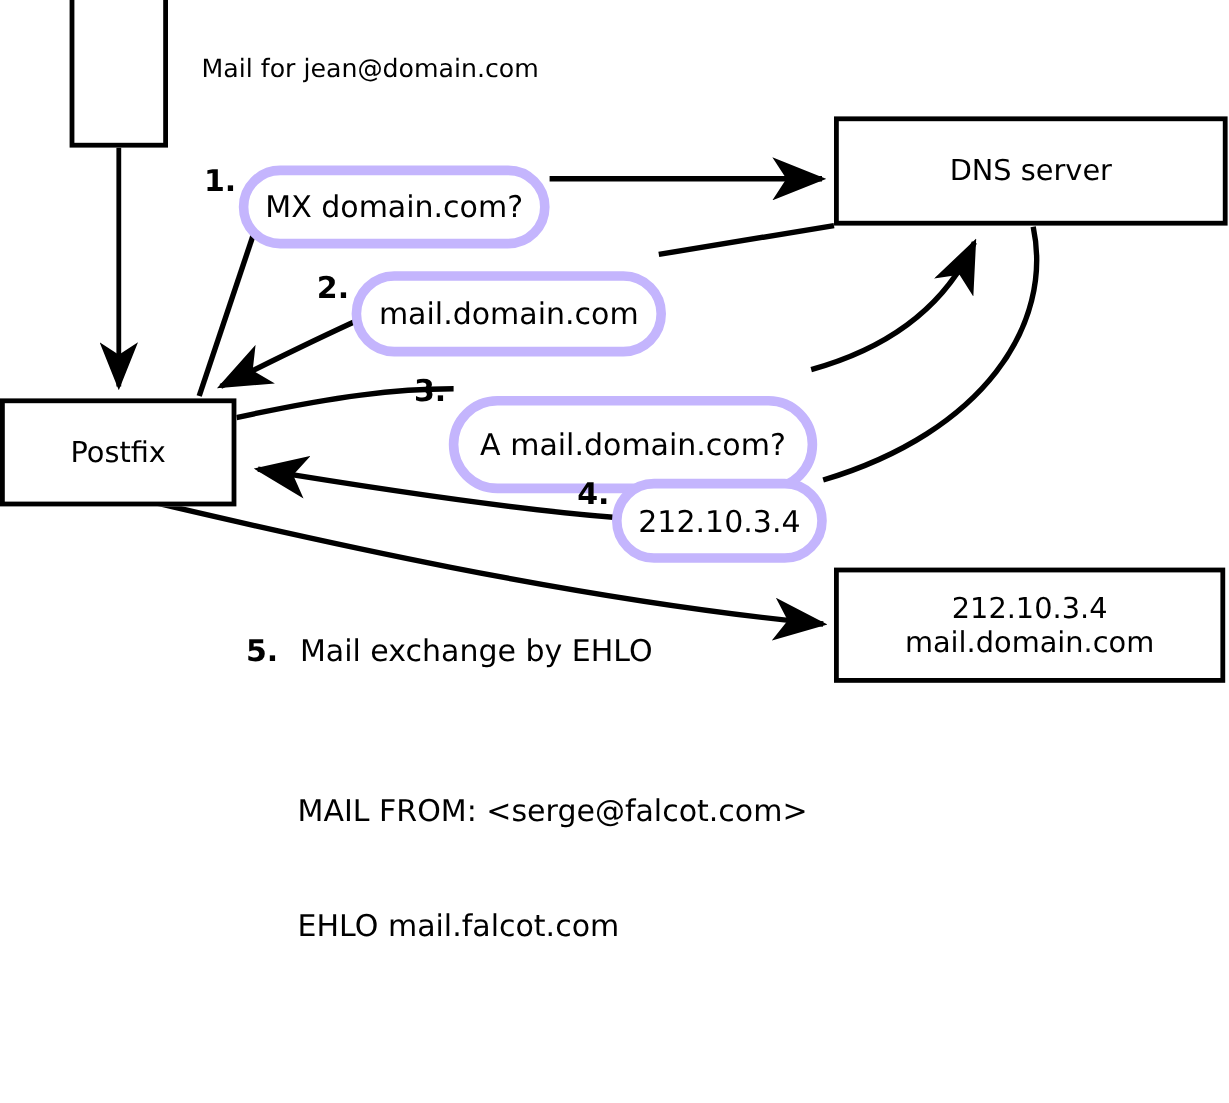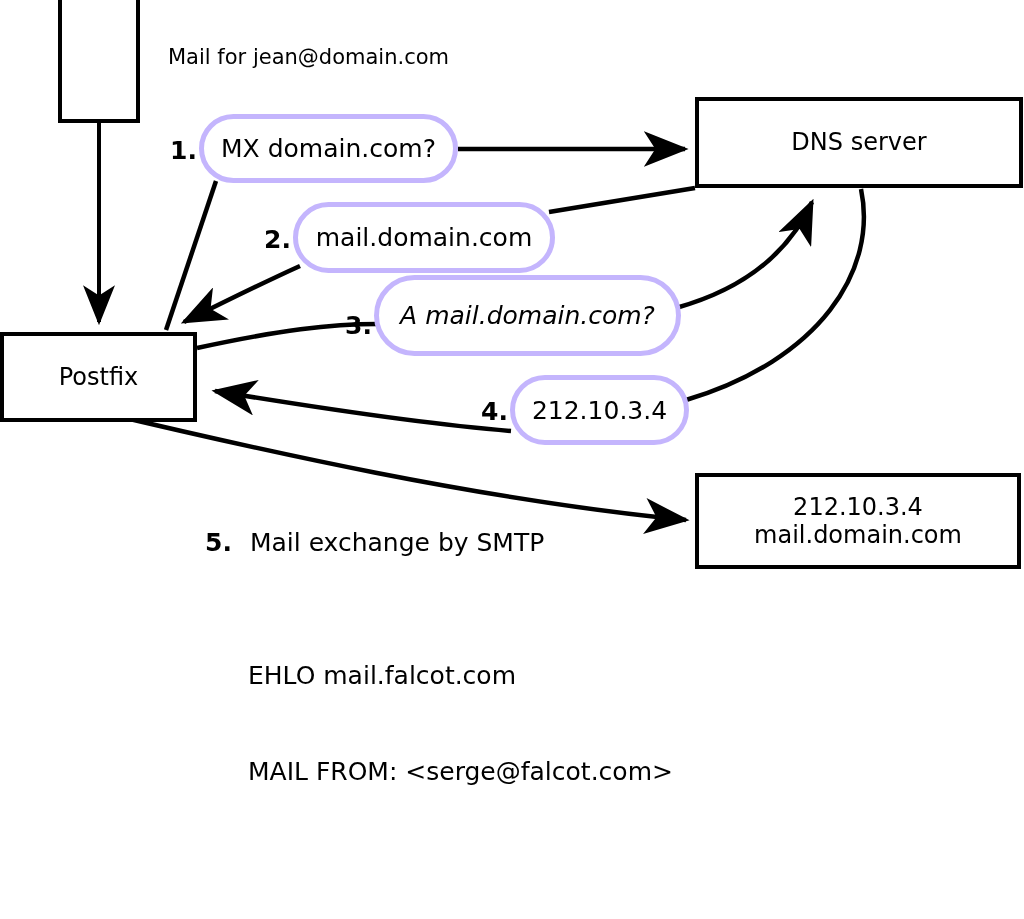--- a/index.html
+++ b/index.html
@@ -68,33 +68,34 @@
     flex-direction: column;
   }
   #node-mailserver span {
     display: block;
   }
 
   
   .bubble {
     position: absolute;
     box-sizing: border-box;
-    border: 5px solid #c4b5fd;
+    border: 8px solid #c4b5fd;
     background: #fff;
     border-radius: 999px;
     display: flex;
     align-items: center;
     justify-content: center;
     font-size: 25px;
     white-space: nowrap;
     z-index: 5;
+    margin-top: 24px;
   }
   #bubble-1 { left: 199px; top: 114px; width: 259px; height: 69px; }
   #bubble-2 { left: 293px; top: 202px; width: 262px; height: 71px; }
-  #bubble-3 { left: 374px; top: 275px; width: 307px; height: 81px; font-style: italic; }
+  #bubble-3 { left: 374px; top: 306px; width: 307px; height: 81px; }
   #bubble-4 { left: 510px; top: 375px; width: 179px; height: 70px; }
 
   
   .step-num {
     position: absolute;
     font-weight: bold;
     font-size: 25px;
     z-index: 6;
     background: transparent;
   }
@@ -202,26 +203,26 @@
     <span>A mail.domain.com?</span>
   </div>
 
   <div class="step-num" id="step-num-4">4.</div>
   <div class="bubble" id="bubble-4">
     <span>212.10.3.4</span>
   </div>
 
   <div id="step5-row">
     <span class="num">5.</span>
-    <span>Mail exchange by SMTP</span>
+    <span>Mail exchange by EHLO</span>
   </div>
 
   <div id="smtp-transcript">
+    <span class="line">MAIL FROM: &lt;serge@falcot.com&gt;</span>
     <span class="line">EHLO mail.falcot.com</span>
-    <span class="line">MAIL FROM: &lt;serge@falcot.com&gt;</span>
     
     
     
     
     
     
     
   </div>
 
 </div>

